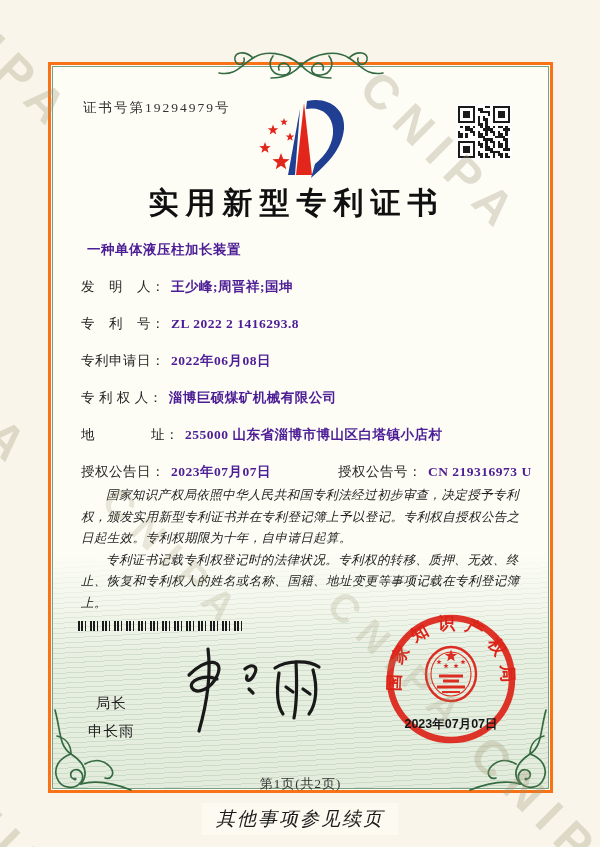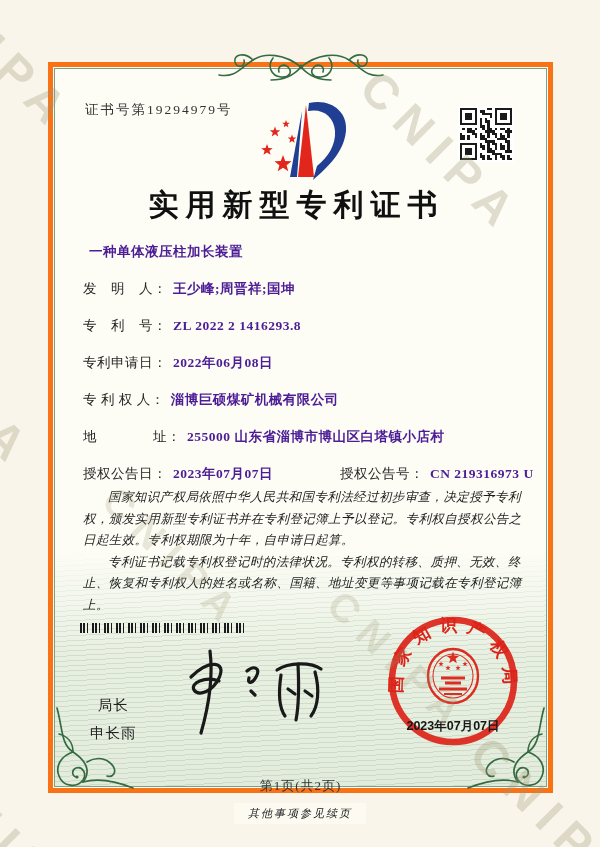--- a/index.html
+++ b/index.html
@@ -15,21 +15,21 @@
     font-weight:bold;font-size:48px;letter-spacing:12px;
     color:rgba(160,150,115,0.30);
     transform:rotate(45deg);transform-origin:left top;
     white-space:nowrap;pointer-events:none;z-index:5;
   }
   .wm.small{font-size:40px;color:rgba(160,150,115,0.22);}
   
   .paper{
     position:absolute;left:48px;top:62px;width:505px;height:731px;
     background:#fdfdf6;
-    border:5px solid #f97316;
+    border:3px solid #f97316;
     box-sizing:border-box;z-index:2;
   }
   .paper::before{
     content:"";position:absolute;inset:1px;border:1px solid #7aa184;pointer-events:none;
   }
   .waves{
     position:absolute;left:2px;right:2px;bottom:2px;height:235px;
     background:linear-gradient(180deg, rgba(230,238,224,0) 0%, rgba(228,237,222,0.85) 45%, #e3ecdc 100%);
     pointer-events:none;
   }
@@ -80,21 +80,21 @@
   .signature{position:absolute;left:112px;top:578px;z-index:6;}
   .seal{position:absolute;left:325px;top:539px;z-index:7;}
   .page-info{
     position:absolute;left:0;right:0;top:710px;text-align:center;
     font-size:13px;color:#333;letter-spacing:1px;
   }
   
   .cont-note{
     position:absolute;left:50%;top:803px;transform:translateX(-50%);
     background:#fcfaf1;padding:3px 14px;z-index:2;
-    font-style:italic;font-size:11px;letter-spacing:2px;color:#1c1c1c;
+    font-style:italic;font-size:19px;letter-spacing:2px;color:#1c1c1c;
   }
 </style>
 </head>
 <body>
 
 <div class="wm" style="left:-60px;top:-42px;">CNIPA</div>
 <div class="wm" style="left:388px;top:60px;">CNIPA</div>
 <div class="wm" style="left:-100px;top:295px;">CNIPA</div>
 <div class="wm small" style="left:125px;top:478px;">CNIPA</div>
 <div class="wm small" style="left:350px;top:582px;">CNIPA</div>

